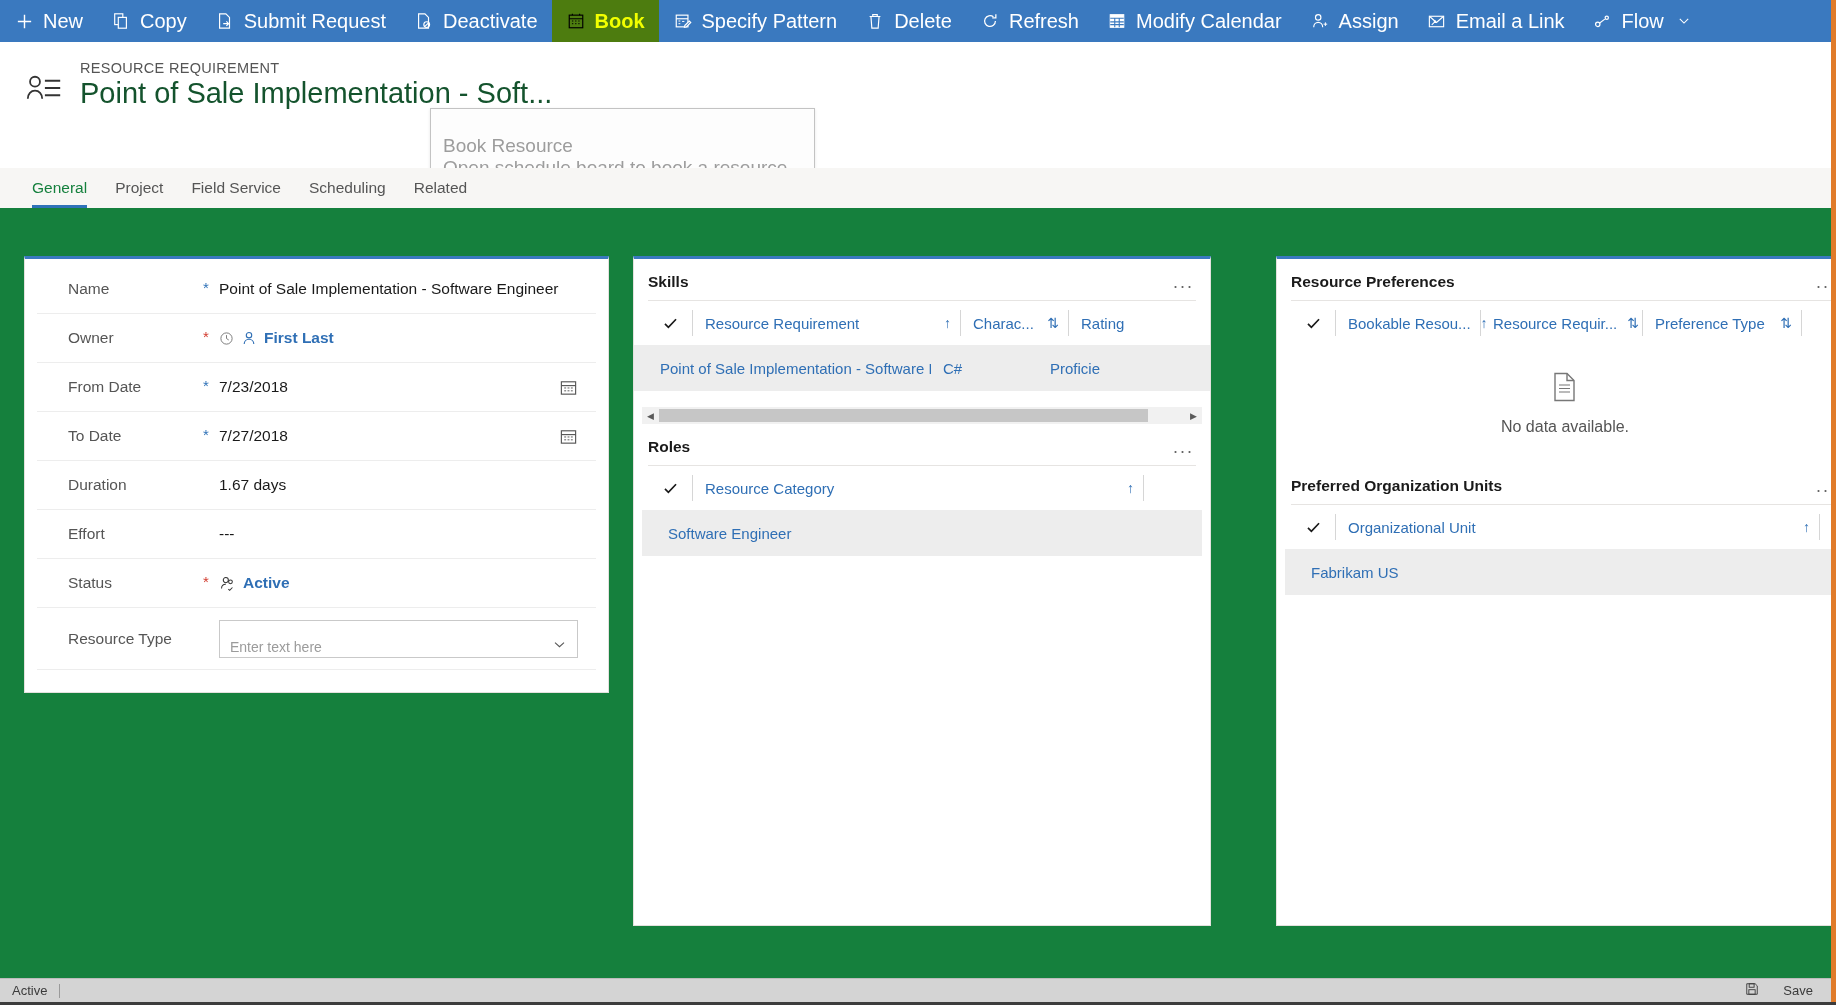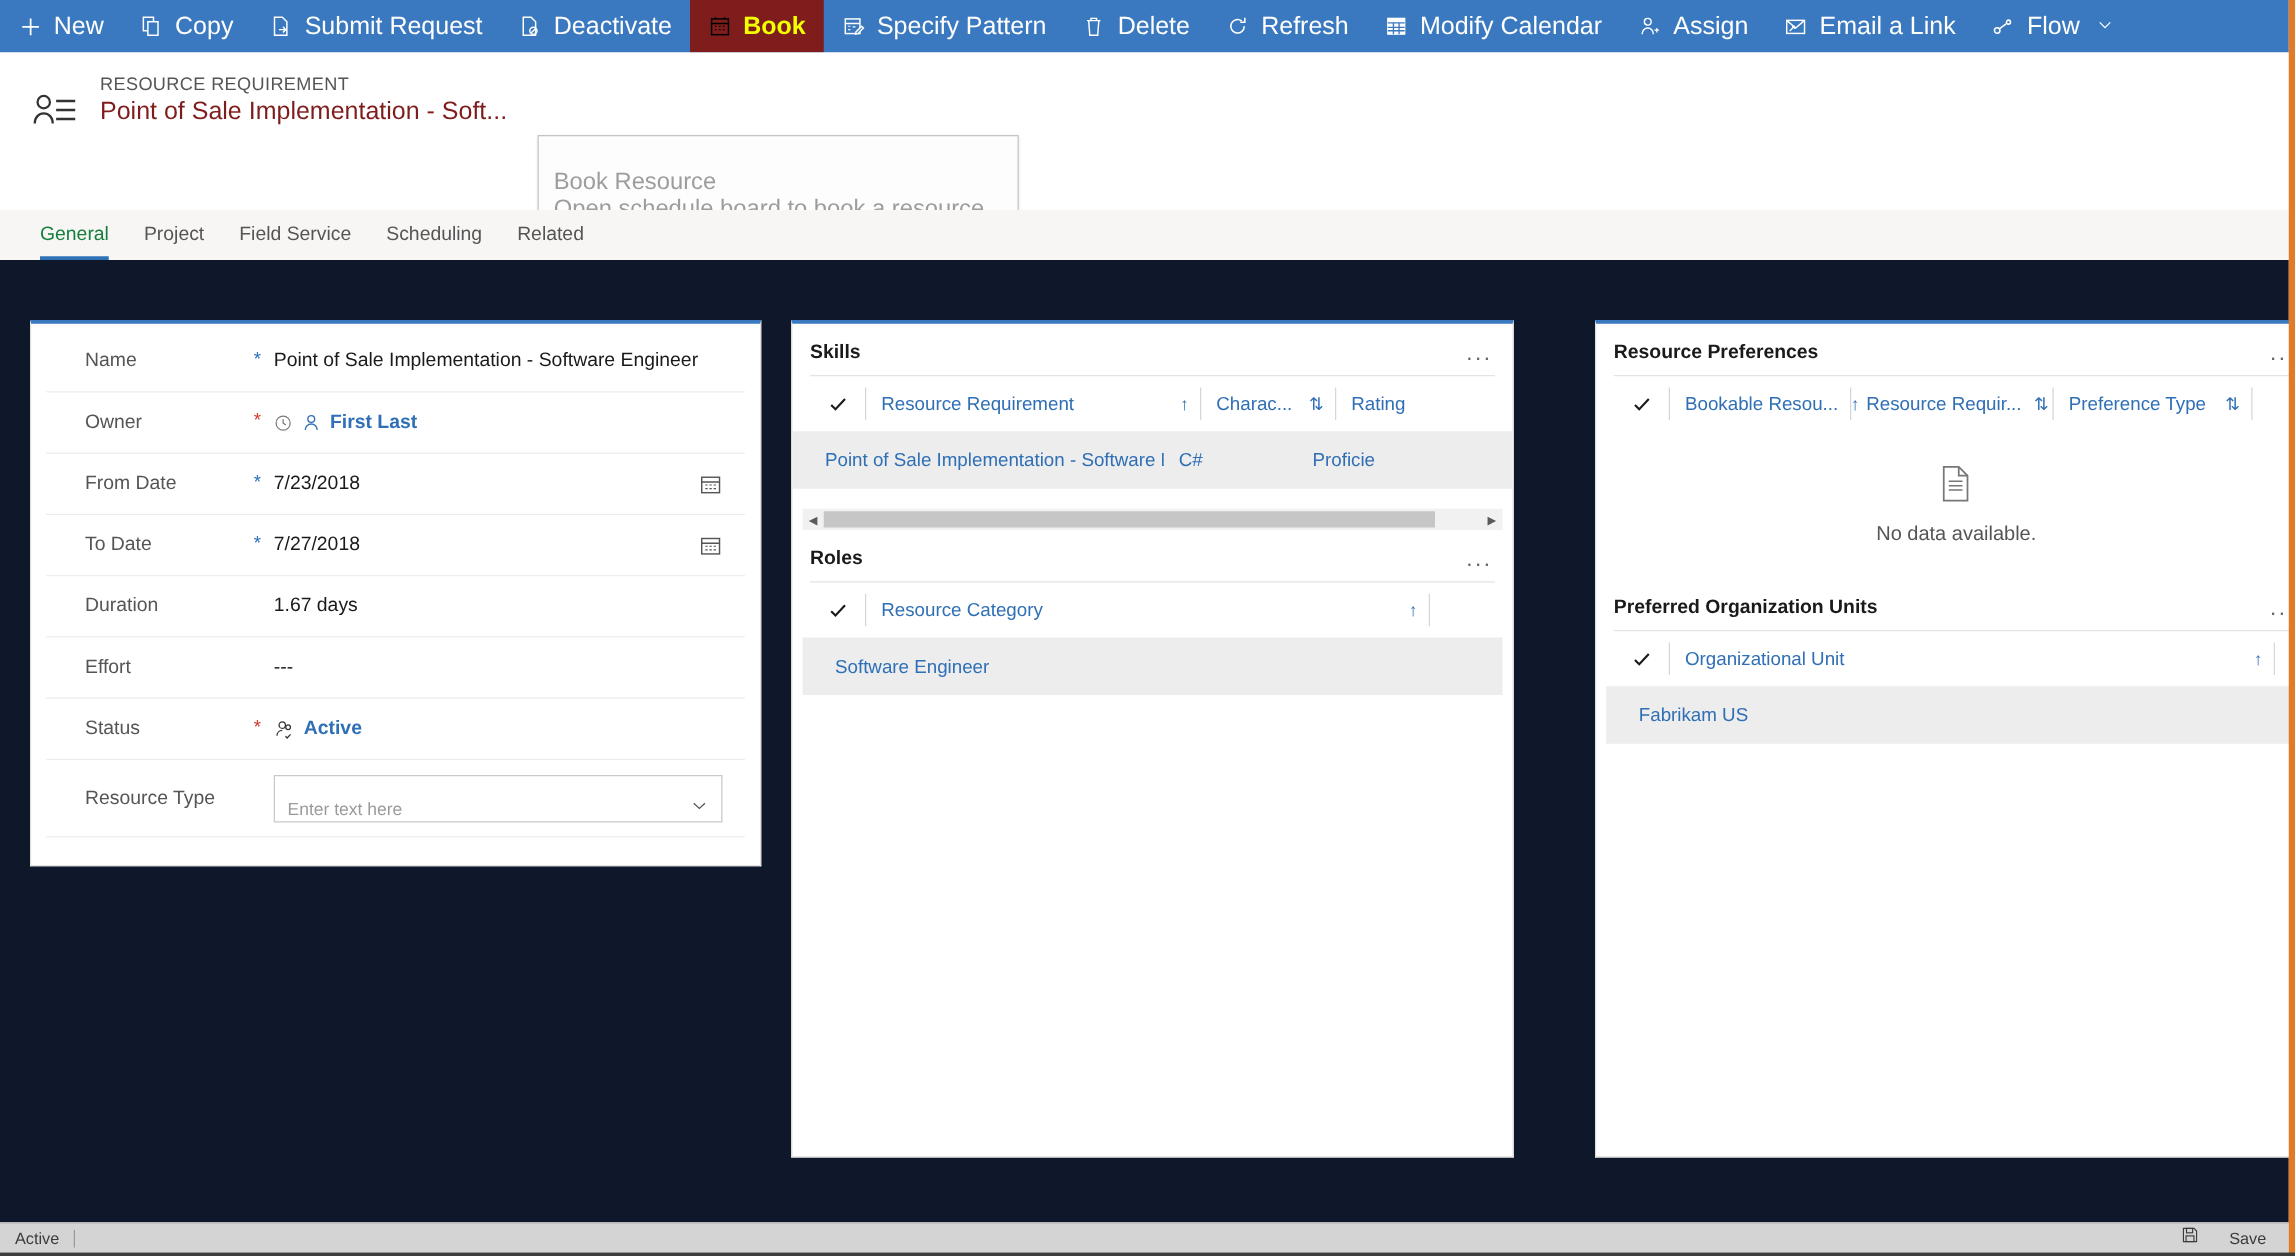--- a/index.html
+++ b/index.html
@@ -30,21 +30,21 @@
     overflow: hidden;
   }
   .cmd-item {
     display: flex; align-items: center; gap: 9px;
     height: 42px; padding: 0 14px;
     font-size: 20px; color: #ffffff; white-space: nowrap;
     cursor: default;
   }
   .cmd-item .ic { display: flex; align-items: center; justify-content: center; width: 20px; height: 20px; }
   .cmd-item.highlight {
-    background: #7f1d1d; color: #f2ff00; font-weight: bold;
+    background: #4d7c0f; color: #f2ff00; font-weight: bold;
   }
   .cmd-item.highlight .ic { color: #000000; }
   .cmd-caret { margin-left: 4px; }
 
   
   .rec-header {
     position: absolute; top: 42px; left: 0; width: 1831px; height: 126px;
     background: #ffffff;
   }
   .rec-title-wrap {
@@ -53,21 +53,21 @@
   }
   .rec-entity-icon {
     width: 40px; height: 40px; margin-top: 8px;
     display: flex; align-items: center; justify-content: center;
     color: #333;
   }
   .rec-eyebrow {
     font-size: 14.5px; letter-spacing: .3px; color: #555; margin-bottom: 2px;
   }
   .rec-title {
-    font-size: 20px; color: #7f1d1d; font-weight: normal; line-height: 1.1;
+    font-size: 29px; color: #14532d; font-weight: normal; line-height: 1.1;
   }
 
   
   .tooltip {
     position: absolute; left: 430px; top: 66px;
     width: 385px; height: 92px;
     background: #fdfdfd; border: 1px solid #c3c3c3;
     box-shadow: 0 1px 3px rgba(0,0,0,.10);
     padding: 26px 12px;
     display: flex; flex-direction: column; justify-content: space-between;
@@ -87,21 +87,21 @@
   }
   .tab.active { color: #15803d; font-weight: normal; }
   .tab.active::after {
     content: ""; position: absolute; left: 14px; right: 14px; bottom: 0;
     height: 3px; background: #2f72b8;
   }
 
   
   .canvas {
     position: absolute; top: 208px; left: 0; width: 1831px; height: 770px;
-    background: #0f172a;
+    background: #15803d;
   }
 
   .panel {
     position: absolute; background: #ffffff;
     border: 1px solid #e3e1de;
     border-top: 3px solid #3a79bf;
   }
   #panel-general     { left: 24px;   top: 48px; width: 585px; height: 437px; }
   #panel-skills      { left: 633px;  top: 48px; width: 578px; height: 670px; }
   #panel-preferences { left: 1276px; top: 48px; width: 578px; height: 670px; }

